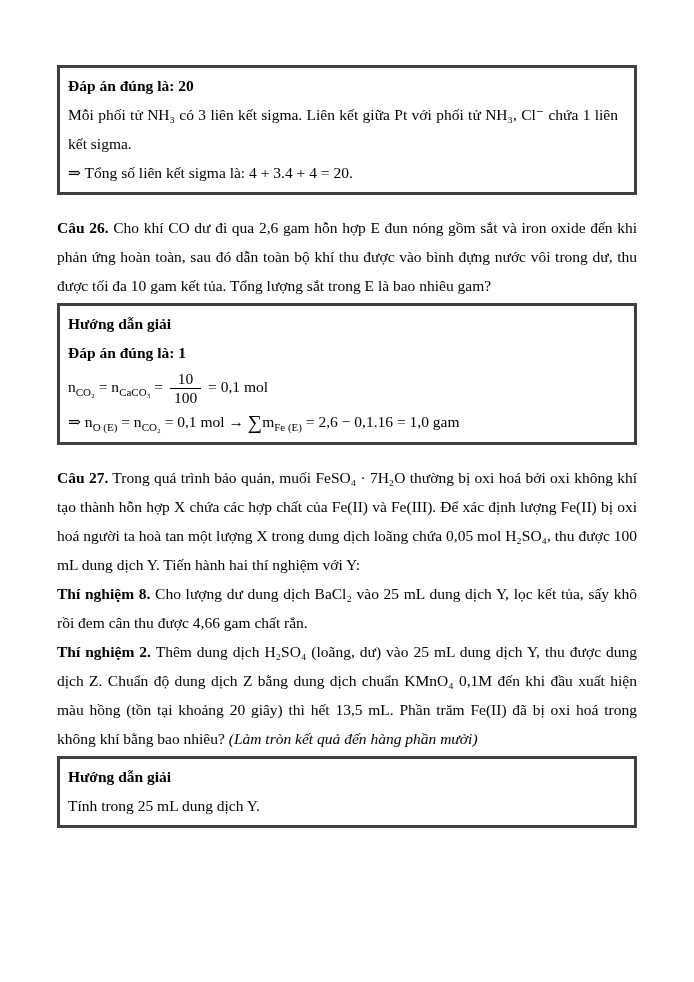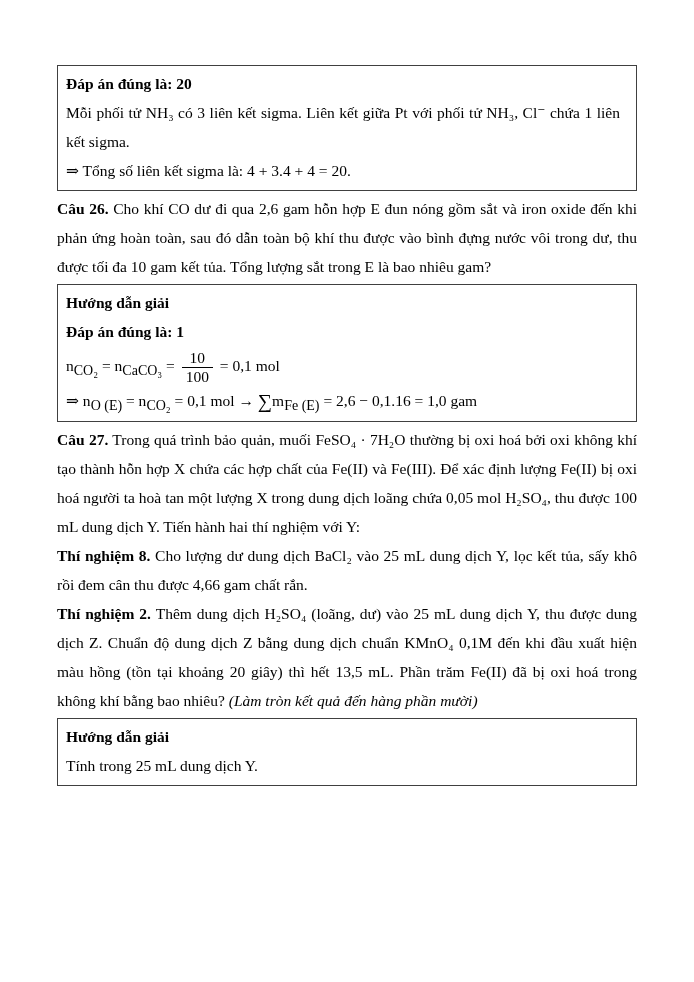--- a/index.html
+++ b/index.html
@@ -9,29 +9,29 @@
     background: #ffffff;
     color: #000000;
     font-family: "Liberation Serif", "DejaVu Serif", serif;
     overflow: hidden;
   }
   .page {
     width: 694px; height: 982px;
     padding: 62px 57px 0 57px;
   }
   .box {
-    border: 1px solid #404040;
+    border: 3px solid #404040;
     padding: 3px 16px 5px 8px;
-    margin: 3px 0 3px 0;
+    margin: 3px 0 18px 0;
   }
   p { margin: 0; font-size: 15.5px; line-height: 29px; }
   .just { text-align: justify; }
   .bold { font-weight: 700; }
   i { }
-  sub { font-size: 14px; line-height: 0; }
+  sub { font-size: 11px; line-height: 0; }
   .formula { line-height: 30px; }
   .formula-tall { line-height: 40px; }
   .frac {
     display: inline-block;
     vertical-align: middle;
     text-align: center;
     margin: 0 3px;
   }
   .frac .num { display: block; line-height: 18px; padding: 0 4px; border-bottom: 1px solid #000; }
   .frac .den { display: block; line-height: 18px; padding: 0 4px; }

